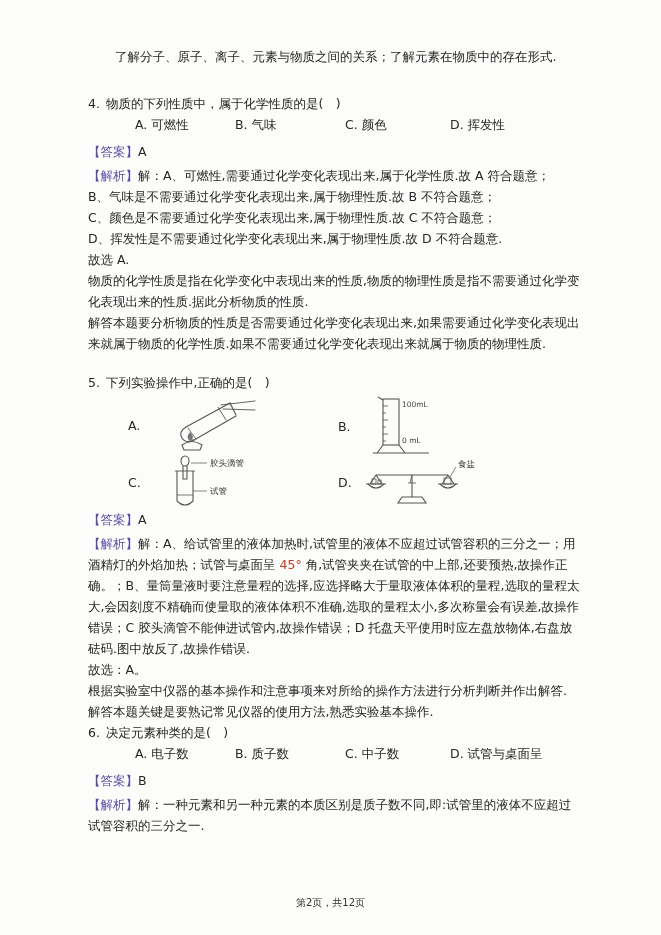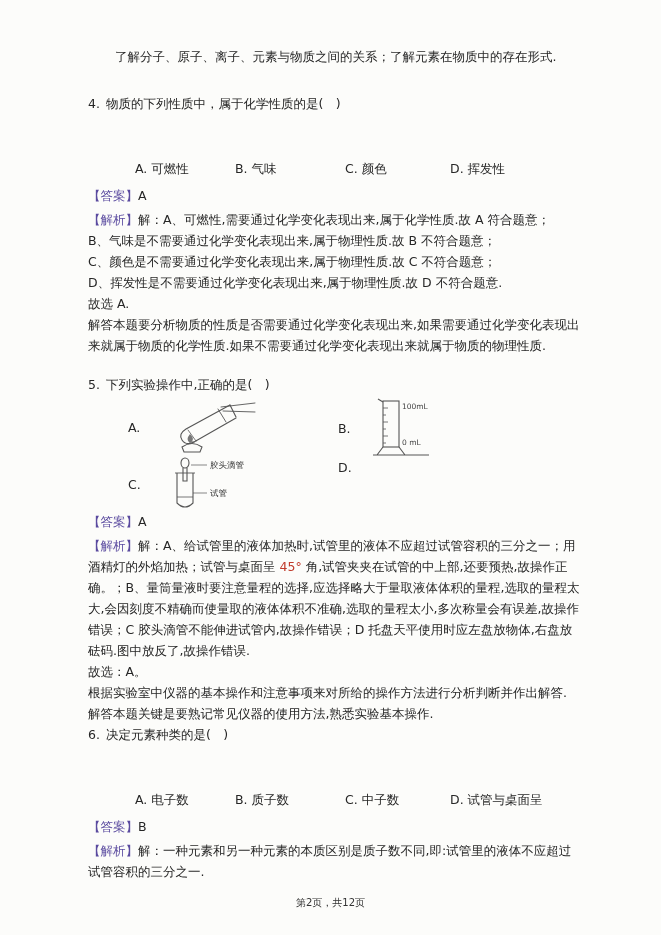--- a/index.html
+++ b/index.html
@@ -9,21 +9,21 @@
     background:var(--page_bg,#fcfcfa);
     padding:46px 78px 0 88px;
     font-family:"DejaVu Sans","Liberation Sans",sans-serif;
     font-size:12.5px; line-height:21px; color:var(--text,#262626);
   }
   p { margin:0; }
   .intro { margin:0 0 26px 27px; }
   .stem-num { margin-right:6px; }
   .options { padding-left:47px; margin-bottom:6px; }
   .opt { display:inline-block; }
-  .opt-w1 { width:100px; } .opt-w2 { width:110px;margin-top:44px; } .opt-w3 { width:105px; }
+  .opt-w1 { width:100px; } .opt-w2 { width:110px; } .opt-w3 { width:105px; }
   .answer-line { margin-bottom:3px; }
   .accent { color:var(--accent,#5a4a9f); }
   .hl { color:var(--highlight,#c03a2b); }
   .q-block { margin-bottom:18px; }
   .q5-block { }
   .figures { position:relative; height:114px; margin-top:2px; }
   .fig { position:absolute; display:flex; align-items:center; gap:8px; }
   .fig-a { left:40px; top:4px; }
   .fig-b { left:250px; top:0; }
   .fig-c { left:40px; top:60px; }
@@ -42,20 +42,21 @@
     <p class="stem"><span class="stem-num">4.</span><span>物质的下列性质中，属于化学性质的是(　)</span></p>
     <p class="options">
       <span class="opt opt-w1">A. 可燃性</span><span class="opt opt-w2">B. 气味</span><span class="opt opt-w3">C. 颜色</span><span class="opt">D. 挥发性</span>
     </p>
     <p class="answer-line"><span class="accent">【答案】</span><span>A</span></p>
     <p><span class="accent">【解析】</span><span>解：A、可燃性,需要通过化学变化表现出来,属于化学性质.故 A 符合题意；</span></p>
     <p>B、气味是不需要通过化学变化表现出来,属于物理性质.故 B 不符合题意；</p>
     <p>C、颜色是不需要通过化学变化表现出来,属于物理性质.故 C 不符合题意；</p>
     <p>D、挥发性是不需要通过化学变化表现出来,属于物理性质.故 D 不符合题意.</p>
     <p>故选 A.</p>
+    <p>物质的化学性质是指在化学变化中表现出来的性质,物质的物理性质是指不需要通过化学变化表现出来的性质.据此分析物质的性质.</p>
     <p>解答本题要分析物质的性质是否需要通过化学变化表现出来,如果需要通过化学变化表现出来就属于物质的化学性质.如果不需要通过化学变化表现出来就属于物质的物理性质.</p>
   </section>
 
   <section class="q5-block">
     <p class="stem"><span class="stem-num">5.</span><span>下列实验操作中,正确的是(　)</span></p>
 
     <div class="figures">
 
       <div class="fig fig-a">
         <span>A.</span>
@@ -104,20 +105,39 @@
               <path d="M44 36 H58" stroke-width="0.7"></path>
             </g>
             <text x="61" y="11" font-size="8.5" fill="#333">胶头滴管</text>
             <text x="61" y="39" font-size="8.5" fill="#333">试管</text>
           </svg>
         </span>
       </div>
 
       <div class="fig fig-d">
         <span>D.</span>
+        <span>
+          <svg width="120" height="54" viewBox="0 0 120 54">
+            <g fill="none" stroke="#555" stroke-width="1.1">
+              <path d="M16 20 H88"></path>
+              <path d="M52 20 V42"></path>
+              <path d="M38 48 h28 l-4 -6 h-20 Z"></path>
+              <path d="M48 28 h8 M52 20 l-2 8" stroke-width="0.8"></path>
+              <path d="M16 20 l-6 9 M16 20 l6 9 M6 29 h20"></path>
+              <path d="M8 29 q8 8 16 0"></path>
+              <path d="M88 20 l-6 9 M88 20 l6 9 M78 29 h20"></path>
+              <path d="M80 29 q8 8 16 0"></path>
+              <rect x="12" y="24" width="4" height="5" stroke-width="0.8"></rect>
+              <rect x="18" y="25" width="3" height="4" stroke-width="0.8"></rect>
+              <rect x="84" y="23" width="7" height="6" stroke-width="0.8"></rect>
+              <path d="M96 12 l-6 10" stroke-width="0.7"></path>
+            </g>
+            <text x="98" y="12" font-size="8.5" fill="#333">食盐</text>
+          </svg>
+        </span>
       </div>
 
     </div>
 
     <p class="answer-line"><span class="accent">【答案】</span><span>A</span></p>
     <p><span class="accent">【解析】</span><span>解：A、给试管里的液体加热时,试管里的液体不应超过试管容积的三分之一；用酒精灯的外焰加热；试管与桌面呈</span> <span class="hl">45°</span> <span>角,试管夹夹在试管的中上部,还要预热,故操作正确。；B、量筒量液时要注意量程的选择,应选择略大于量取液体体积的量程,选取的量程太大,会因刻度不精确而使量取的液体体积不准确,选取的量程太小,多次称量会有误差,故操作错误；C 胶头滴管不能伸进试管内,故操作错误；D 托盘天平使用时应左盘放物体,右盘放砝码.图中放反了,故操作错误.</span></p>
     <p>故选：A。</p>
     <p>根据实验室中仪器的基本操作和注意事项来对所给的操作方法进行分析判断并作出解答.</p>
     <p>解答本题关键是要熟记常见仪器的使用方法,熟悉实验基本操作.</p>
   </section>

